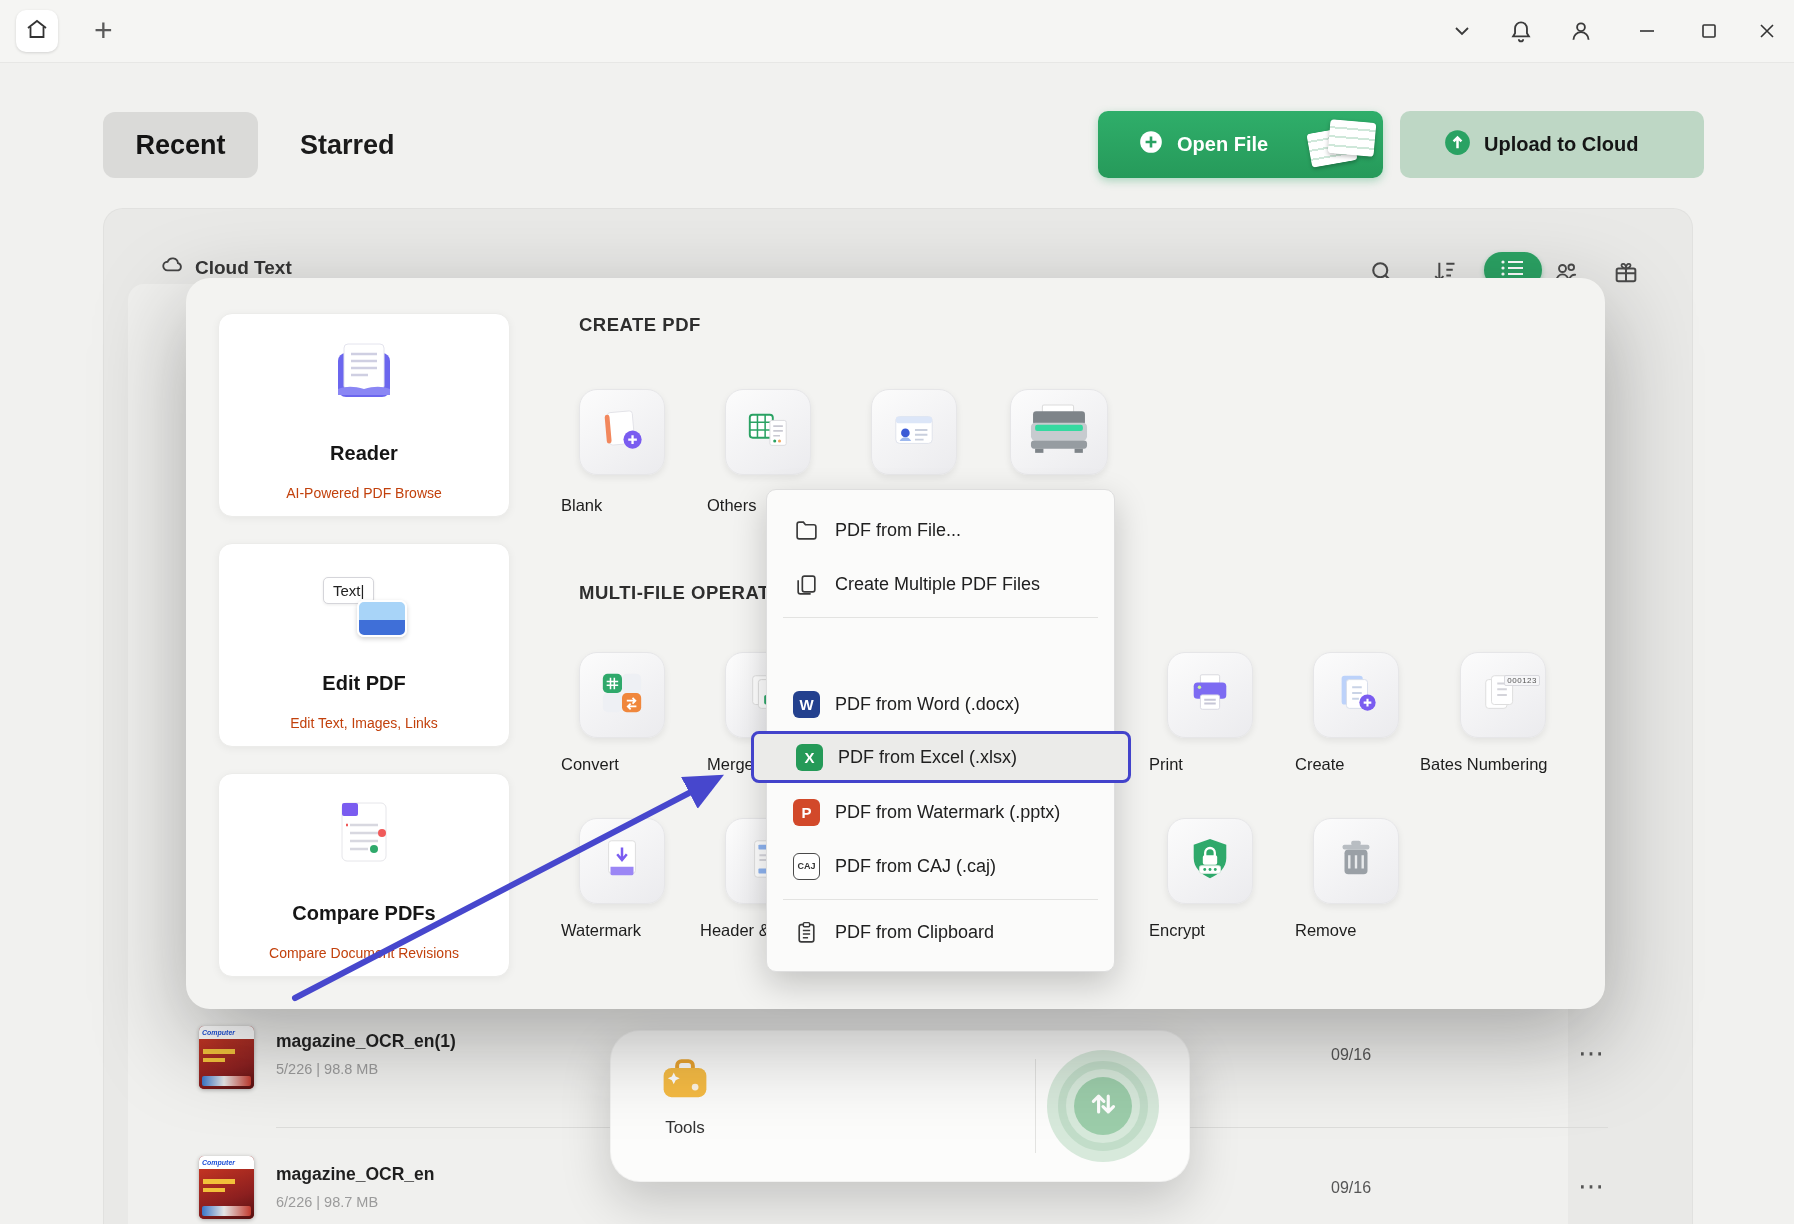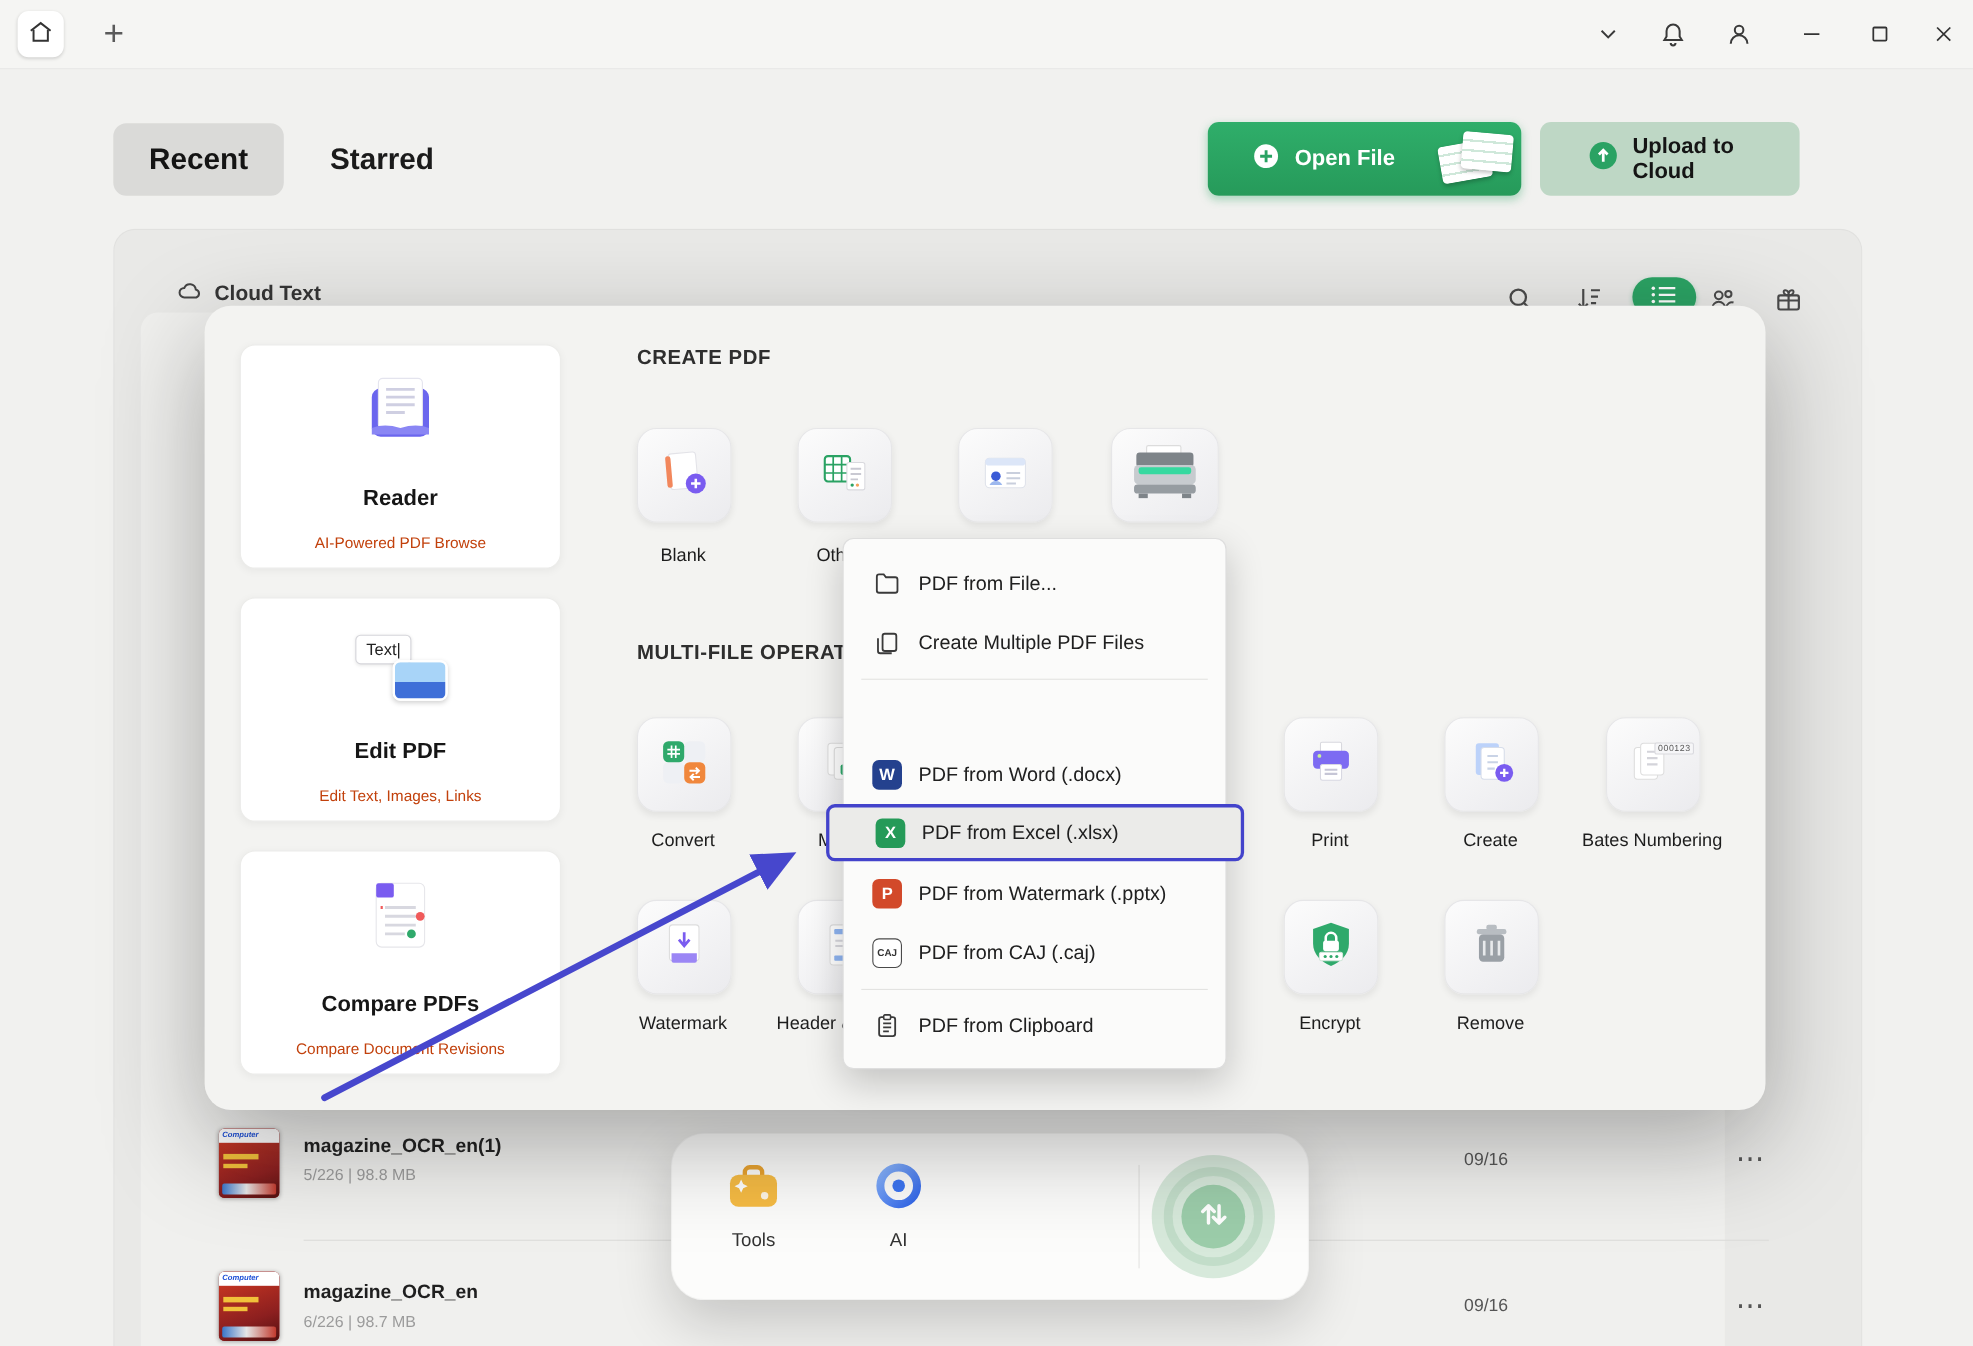--- a/index.html
+++ b/index.html
@@ -13,21 +13,21 @@
   .tb-ic{position:absolute;top:16px;width:30px;height:30px;display:flex;align-items:center;justify-content:center;}
 
   
   .tab-recent{position:absolute;left:103px;top:112px;width:155px;height:66px;border-radius:12px;background:#dadad8;display:flex;align-items:center;justify-content:center;font-size:27px;font-weight:bold;color:#141414;}
   .tab-starred{position:absolute;left:300px;top:112px;height:66px;display:flex;align-items:center;font-size:27px;font-weight:bold;color:#1b1b1b;}
   .btn-open{position:absolute;left:1098px;top:111px;width:285px;height:67px;border-radius:10px;background:linear-gradient(180deg,#2fae6a,#269a5a);display:flex;align-items:center;gap:13px;padding-left:40px;box-sizing:border-box;color:#fff;font-size:20px;font-weight:bold;box-shadow:0 3px 8px rgba(42,162,99,.35);}
   .papers{position:absolute;right:8px;top:6px;width:74px;height:54px;pointer-events:none;}
   .paper{position:absolute;width:46px;height:34px;background:#fff;background-image:repeating-linear-gradient(180deg,#fff 0 7px,#cfe8da 7px 9px);border-radius:4px;box-shadow:0 2px 4px rgba(0,0,0,.25);}
   .p1{right:20px;top:13px;transform:rotate(-10deg);}
   .p2{right:0;top:4px;transform:rotate(5deg);}
-  .btn-upload{position:absolute;left:1400px;top:111px;width:236px;height:67px;border-radius:10px;background:#bed7c5;display:flex;align-items:center;gap:13px;padding-left:44px;box-sizing:border-box;color:#151515;font-size:20px;font-weight:bold;}
+  .btn-upload{position:absolute;left:1400px;top:111px;width:304px;height:67px;border-radius:10px;background:#bed7c5;display:flex;align-items:center;gap:13px;padding-left:44px;box-sizing:border-box;color:#151515;font-size:20px;font-weight:bold;}
 
   
   .main-panel{position:absolute;left:103px;top:208px;width:1588px;height:1040px;border-radius:20px;background:#e9e9e7;border:1px solid rgba(0,0,0,.03);z-index:1;}
   .filecard-bg{position:absolute;left:128px;top:284px;width:1440px;height:960px;background:#f0f0ee;border-radius:16px;z-index:2;}
   .cloud-chip{position:absolute;left:160px;top:252px;display:flex;align-items:center;gap:9px;z-index:3;font-size:19px;font-weight:600;color:#353535;}
   .panel-ic{position:absolute;z-index:3;display:flex;align-items:center;justify-content:center;width:32px;height:32px;}
   .view-pill{position:absolute;left:1484px;top:252px;width:58px;height:36px;border-radius:18px;background:#2aa263;display:flex;align-items:center;justify-content:center;z-index:3;box-shadow:0 2px 5px rgba(42,162,99,.4);}
 
   
   .thumb{position:absolute;width:55px;height:63px;border-radius:5px;overflow:hidden;box-shadow:0 1px 4px rgba(0,0,0,.3);background:#a11818;z-index:3;}
@@ -46,21 +46,21 @@
   .modal{position:absolute;left:186px;top:278px;width:1419px;height:731px;border-radius:24px;background:#f3f3f1;box-shadow:0 30px 90px rgba(30,30,30,.35);z-index:30;}
   .card{position:absolute;left:218px;width:290px;height:202px;background:#fff;border-radius:14px;border:1px solid #ececea;box-shadow:0 2px 8px rgba(0,0,0,.05);display:flex;flex-direction:column;align-items:center;z-index:31;gap:20px;}
   .card-icon{height:96px;display:flex;align-items:center;justify-content:center;margin-top:12px;}
   .card-title{font-size:20px;font-weight:bold;color:#161616;}
   .card-sub{font-size:14px;color:#c2410c;margin-top:0;}
   .edit-ic{position:relative;width:90px;height:74px;}
   .edit-txt{position:absolute;left:4px;top:10px;background:#fff;border:1.5px solid #d5d5da;border-radius:5px;padding:4px 9px;font-size:15px;color:#222;box-shadow:0 1px 3px rgba(0,0,0,.08);}
   .edit-img{position:absolute;right:2px;bottom:4px;width:46px;height:33px;border-radius:7px;border:2px solid #fff;background:linear-gradient(180deg,#a8d4f8 55%,#3f6fd8 55%);box-shadow:0 2px 5px rgba(0,0,0,.18);}
   .sec-header{position:absolute;font-size:18.5px;font-weight:bold;color:#2e2e2e;letter-spacing:.5px;z-index:31;}
   .tile{position:absolute;width:84px;height:84px;border-radius:18px;background:linear-gradient(145deg,#fcfcfc,#ebebee);border:1px solid #e6e6e8;box-shadow:0 3px 7px rgba(0,0,0,.07);display:flex;align-items:center;justify-content:center;z-index:31;}
-  .tile-label{position:absolute;width:120px;text-align:center;font-size:16.5px;color:#1d1d1d;z-index:31;}
+  .tile-label{position:absolute;width:120px;text-align:left;font-size:16.5px;color:#1d1d1d;z-index:31;}
   .bates-num{position:absolute;top:22px;right:5px;font-size:8px;color:#555;background:#f6f6f8;border:1px solid #d9d9de;border-radius:2px;padding:0 2px;letter-spacing:.5px;}
 
   
   .ctx-menu{position:absolute;left:766px;top:489px;width:347px;height:481px;background:#fbfbfa;border:1px solid #dedede;border-radius:10px;box-shadow:0 12px 34px rgba(0,0,0,.2);z-index:50;}
   .menu-item{position:absolute;left:0;width:100%;height:54px;display:flex;align-items:center;gap:15px;padding-left:26px;box-sizing:border-box;font-size:18px;color:#202020;cursor:default;}
   .menu-item.highlighted{left:-16px;width:380px;height:52px;background:#ebebe9;border:3px solid #4343cb;border-radius:8px;padding-left:42px;}
   .mi-icon{width:27px;height:27px;display:flex;align-items:center;justify-content:center;flex:0 0 27px;}
   .badge{width:27px;height:27px;border-radius:6px;display:flex;align-items:center;justify-content:center;color:#fff;font-size:15px;font-weight:bold;}
   .badge.word{background:#24418e;}
   .badge.excel{background:#259a58;}
@@ -242,35 +242,20 @@
       <span>
         <svg width="54" height="50" viewBox="0 0 48 44">
             <path d="M17 14v-3a4 4 0 0 1 4-4h6a4 4 0 0 1 4 4v3" fill="none" stroke="#e8a22e" stroke-width="3.5"></path>
             <rect x="5" y="13" width="38" height="26" rx="7" fill="#f6bb43"></rect>
             <path d="M14 17l1.7 3.6 3.6 1.7-3.6 1.7L14 27.6l-1.7-3.6-3.6-1.7 3.6-1.7z" fill="#fff"></path>
             <circle cx="33" cy="30" r="3" fill="#fff" opacity=".85"></circle>
           </svg>
       </span>
       <span>Tools</span>
     </div>
-    <div class="dock-item" style="left:151px">
-      <span>
-        <svg width="52" height="50" viewBox="0 0 48 48">
-            <defs>
-              <linearGradient id="gai" x1="0" y1="0" x2="1" y2="1">
-                <stop offset="0" stop-color="#8ab6ff"></stop>
-                <stop offset="1" stop-color="#2e63e8"></stop>
-              </linearGradient>
-            </defs>
-            <circle cx="24" cy="24" r="16" fill="none" stroke="url(#gai)" stroke-width="7"></circle>
-            <circle cx="24" cy="24" r="5.5" fill="#3b74f2"></circle>
-          </svg>
-      </span>
-      <span>AI</span>
-    </div>
     <div class="dock-sep"></div>
     <div class="dock-convert">
       <div class="dc-ring"></div>
       <div class="dc-core"></div>
       <span style="position:relative">
         <svg width="42" height="42" viewBox="0 0 48 48">
             <path d="M19 33V15m0 0-6 6m6-6 6 6" stroke="#fff" stroke-width="3.6" fill="none" stroke-linecap="round" stroke-linejoin="round"></path>
             <path d="M30 15v18m0 0-6-6m6 6 6-6" stroke="#fff" stroke-width="3.6" fill="none" stroke-linecap="round" stroke-linejoin="round"></path>
           </svg>
       </span>

